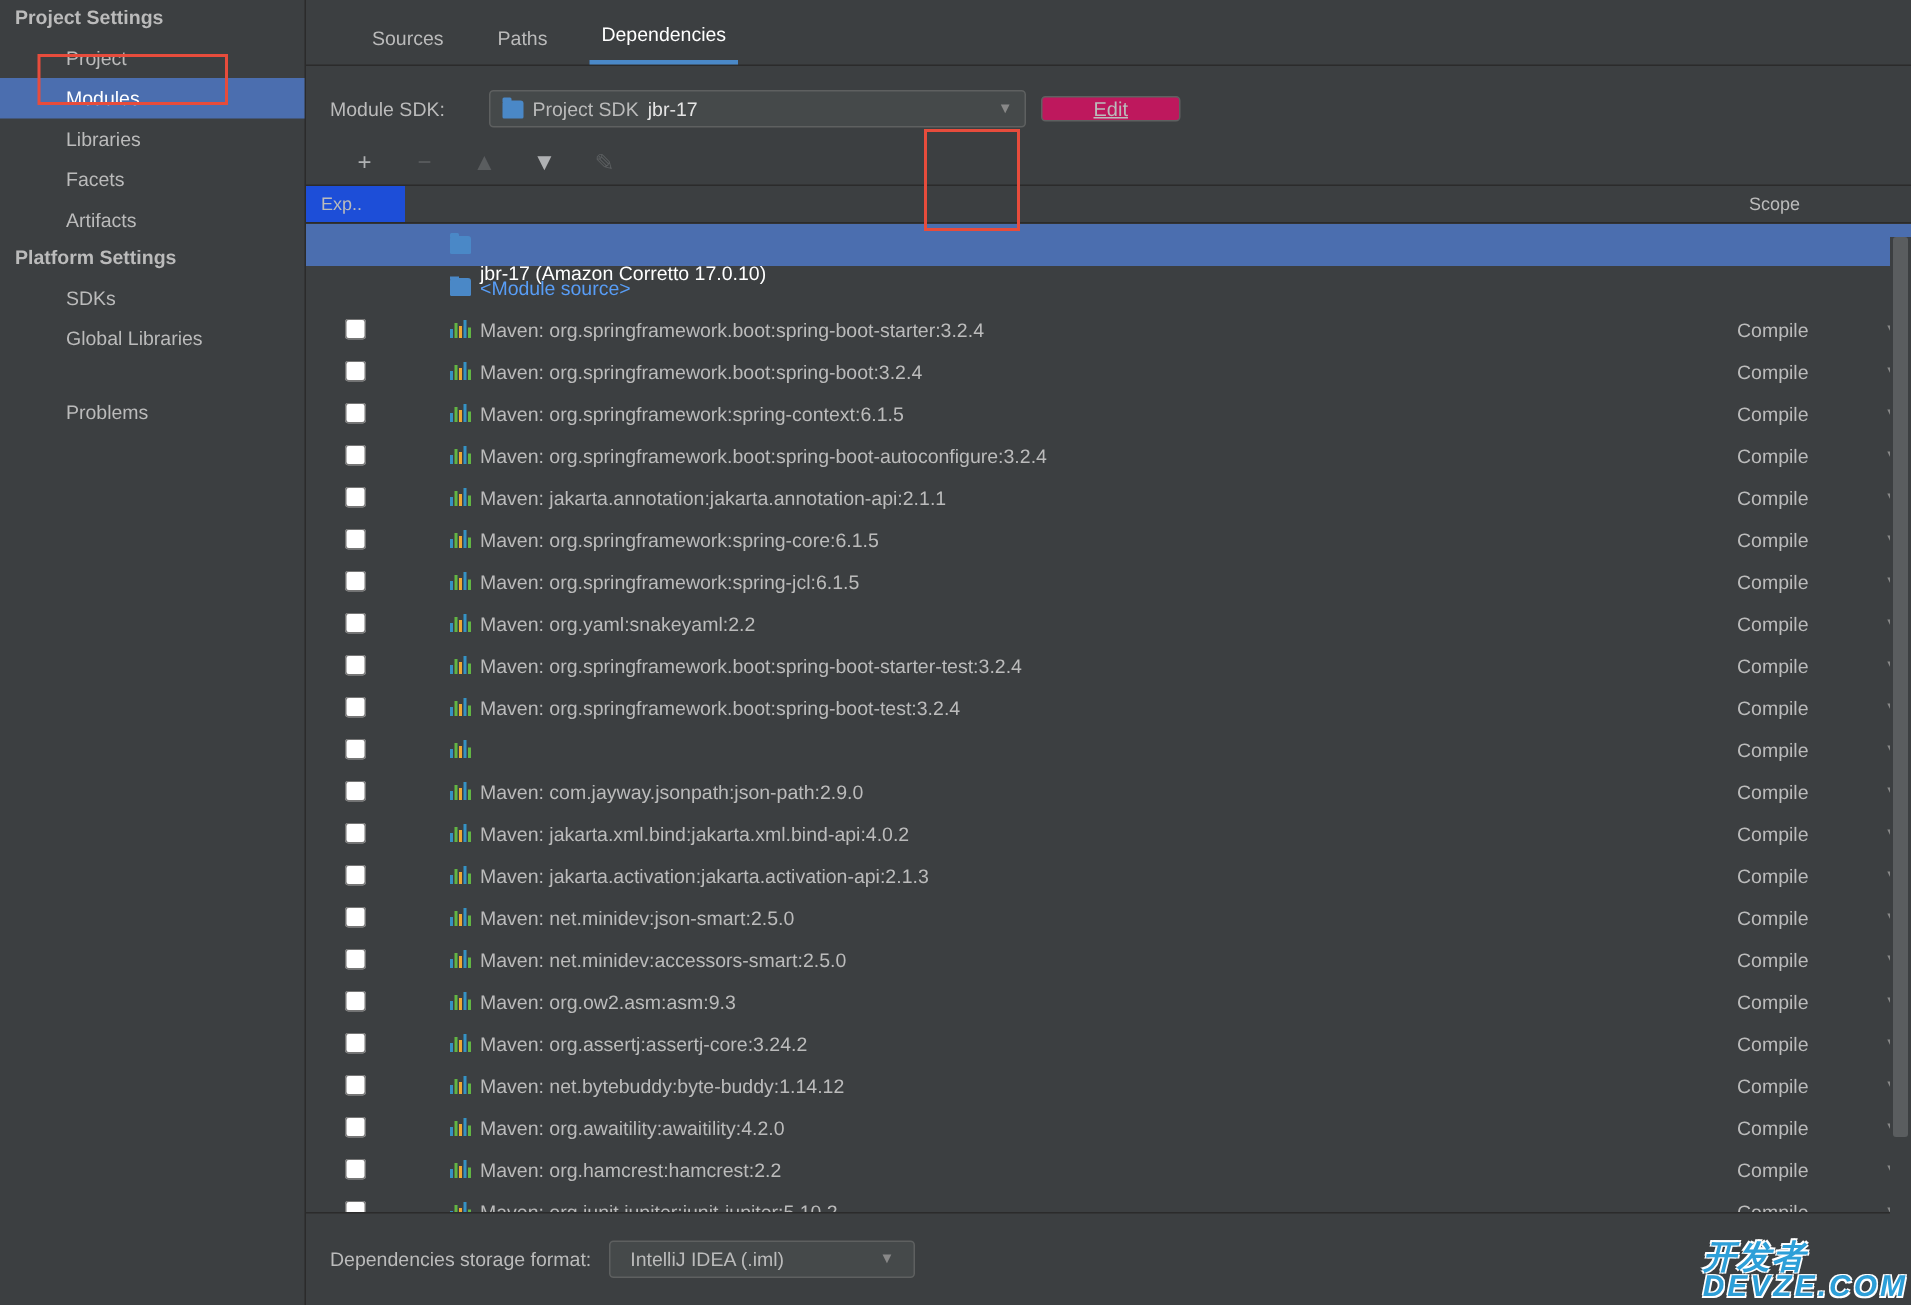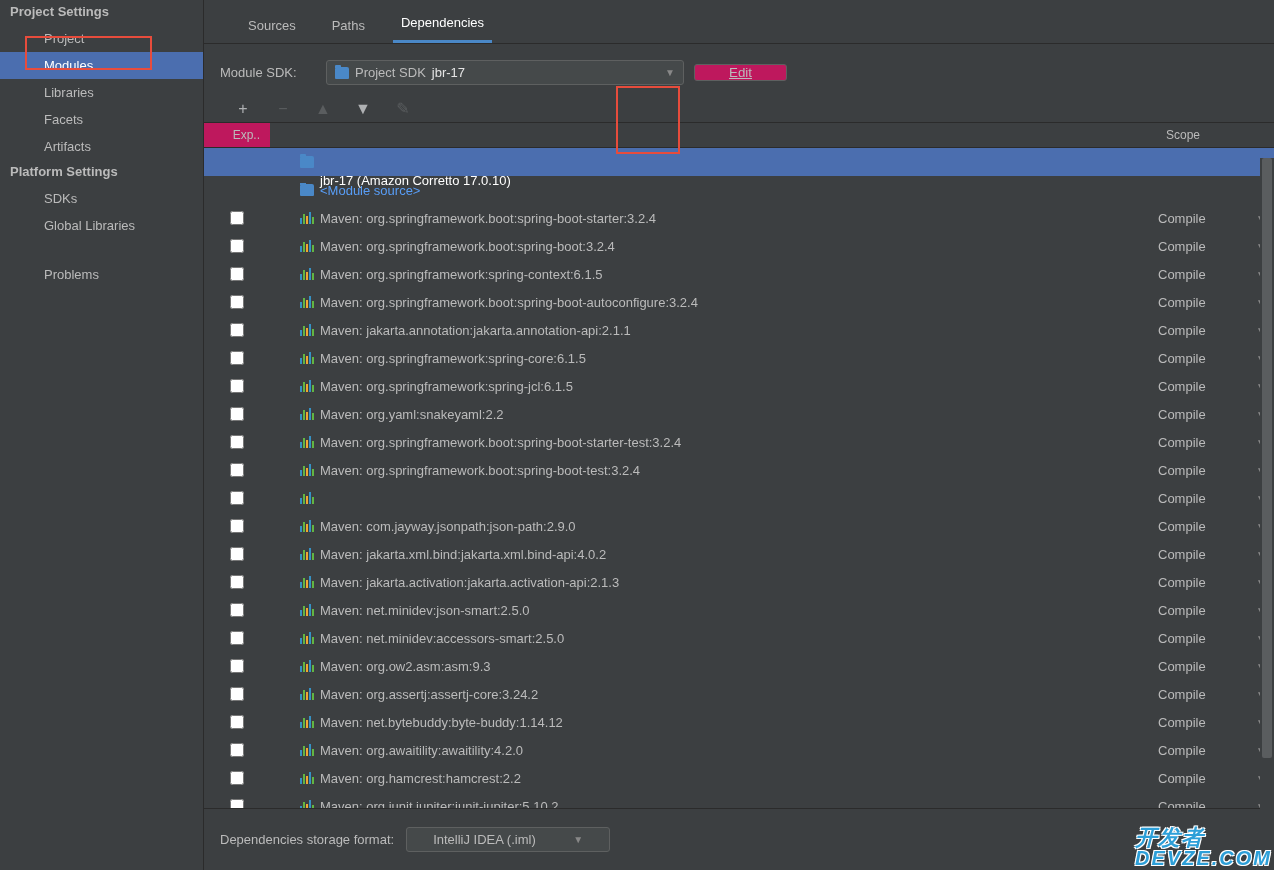--- a/index.html
+++ b/index.html
@@ -23,21 +23,21 @@
 .sdk-select .fade { color: #e5e5e5; }
 .sdk-select .chev { margin-left: auto; font-size: 10px; color: #888; }
 .edit-btn { background: #be185d; border: 1px solid #5e6060; color: #bbbbbb; padding: 0 34px; border-radius: 3px; cursor: pointer; text-decoration: underline; }
 
 .toolbar { display: flex; align-items: center; gap: 22px; padding: 4px 16px 4px 30px; }
 .toolbar .tb-btn { color: #afb1b3; font-size: 16px; cursor: pointer; width: 18px; text-align: center; }
 .toolbar .disabled { color: #5a5d5f; }
 .red-plus-box { position: absolute; left: 412px; top: 86px; width: 64px; height: 68px; border: 2px solid #e74c3c; pointer-events: none; }
 
 .headers { display: flex; border-top: 1px solid #2b2b2b; border-bottom: 1px solid #2b2b2b; background: #3c3f41; font-size: 12px; }
-.col-exp { width: 66px; padding: 5px 10px; text-align: right; overflow: hidden; white-space: nowrap; background: #be185d; }
+.col-exp { width: 66px; padding: 5px 10px; text-align: left; overflow: hidden; white-space: nowrap; background: #1d4ed8; }
 .col-name { flex: 1; padding: 5px 8px; }
 .col-scope { width: 120px; padding: 5px 12px; text-align: left; }
 
 .dep-list { flex: 1; overflow-y: auto; border-bottom: 1px solid #2b2b2b; }
 .dep-row { display: flex; align-items: center; height: 28px; border-bottom: 0; }
 .dep-row.selected { background: #4b6eaf; }
 .dep-check { width: 66px; display: flex; justify-content: center; }
 .dep-check input { accent-color: #6a6a6a; width: 14px; height: 14px; }
 .dep-content { flex: 1; display: flex; align-items: center; gap: 6px; padding-left: 30px; overflow: hidden; white-space: nowrap; }
 .dep-scope { width: 120px; display: flex; align-items: center; justify-content: space-between; padding: 0 8px 0 4px; color: #bbbbbb; }
@@ -51,21 +51,21 @@
 .icon-lib span:nth-child(1) { height: 6px; background: #3592c4; }
 .icon-lib span:nth-child(2) { height: 10px; background: #62b543; }
 .icon-lib span:nth-child(3) { height: 8px; background: #f0a732; }
 .icon-lib span:nth-child(4) { height: 12px; background: #3592c4; }
 .icon-lib span:nth-child(5) { height: 7px; background: #62b543; }
 
 .row-link { color: #589df6; }
 .row-sel-text { color: #fff; margin-top: 36px; }
 
 .footer { padding: 18px 16px; display: flex; align-items: center; gap: 12px; }
-.footer-select { background: #45494a; border: 1px solid #5e6060; color: #bbbbbb; padding: 4px 26px; width: 204px; display: flex; align-items: center; border-radius: 3px; }
+.footer-select { background: #45494a; border: 1px solid #5e6060; color: #bbbbbb; padding: 4px 13px; width: 204px; display: flex; align-items: center; border-radius: 3px; }
 .footer-select .chev { margin-left: auto; color: #888; font-size: 10px; }
 
 .watermark { position: absolute; right: 2px; bottom: 2px; font-size: 22px; font-weight: bold; font-style: italic; color: #2d9fd8; text-shadow: 1px 1px 0 #fff, -1px -1px 0 #fff, 1px -1px 0 #fff, -1px 1px 0 #fff; pointer-events: none; line-height: 0.95; letter-spacing: 1px; }
 .watermark .l2 { font-size: 20px; letter-spacing: 2px; font-style: italic; }
 
 .scrollbar-track { position: absolute; right: 0; top: 158px; width: 14px; height: 660px; background: #3c3f41; }
 .scrollbar-thumb { position: absolute; top: 0; width: 10px; left: 2px; height: 600px; background: #5a5d5f; border-radius: 2px; }
 </style>
 </head>
 <body>

